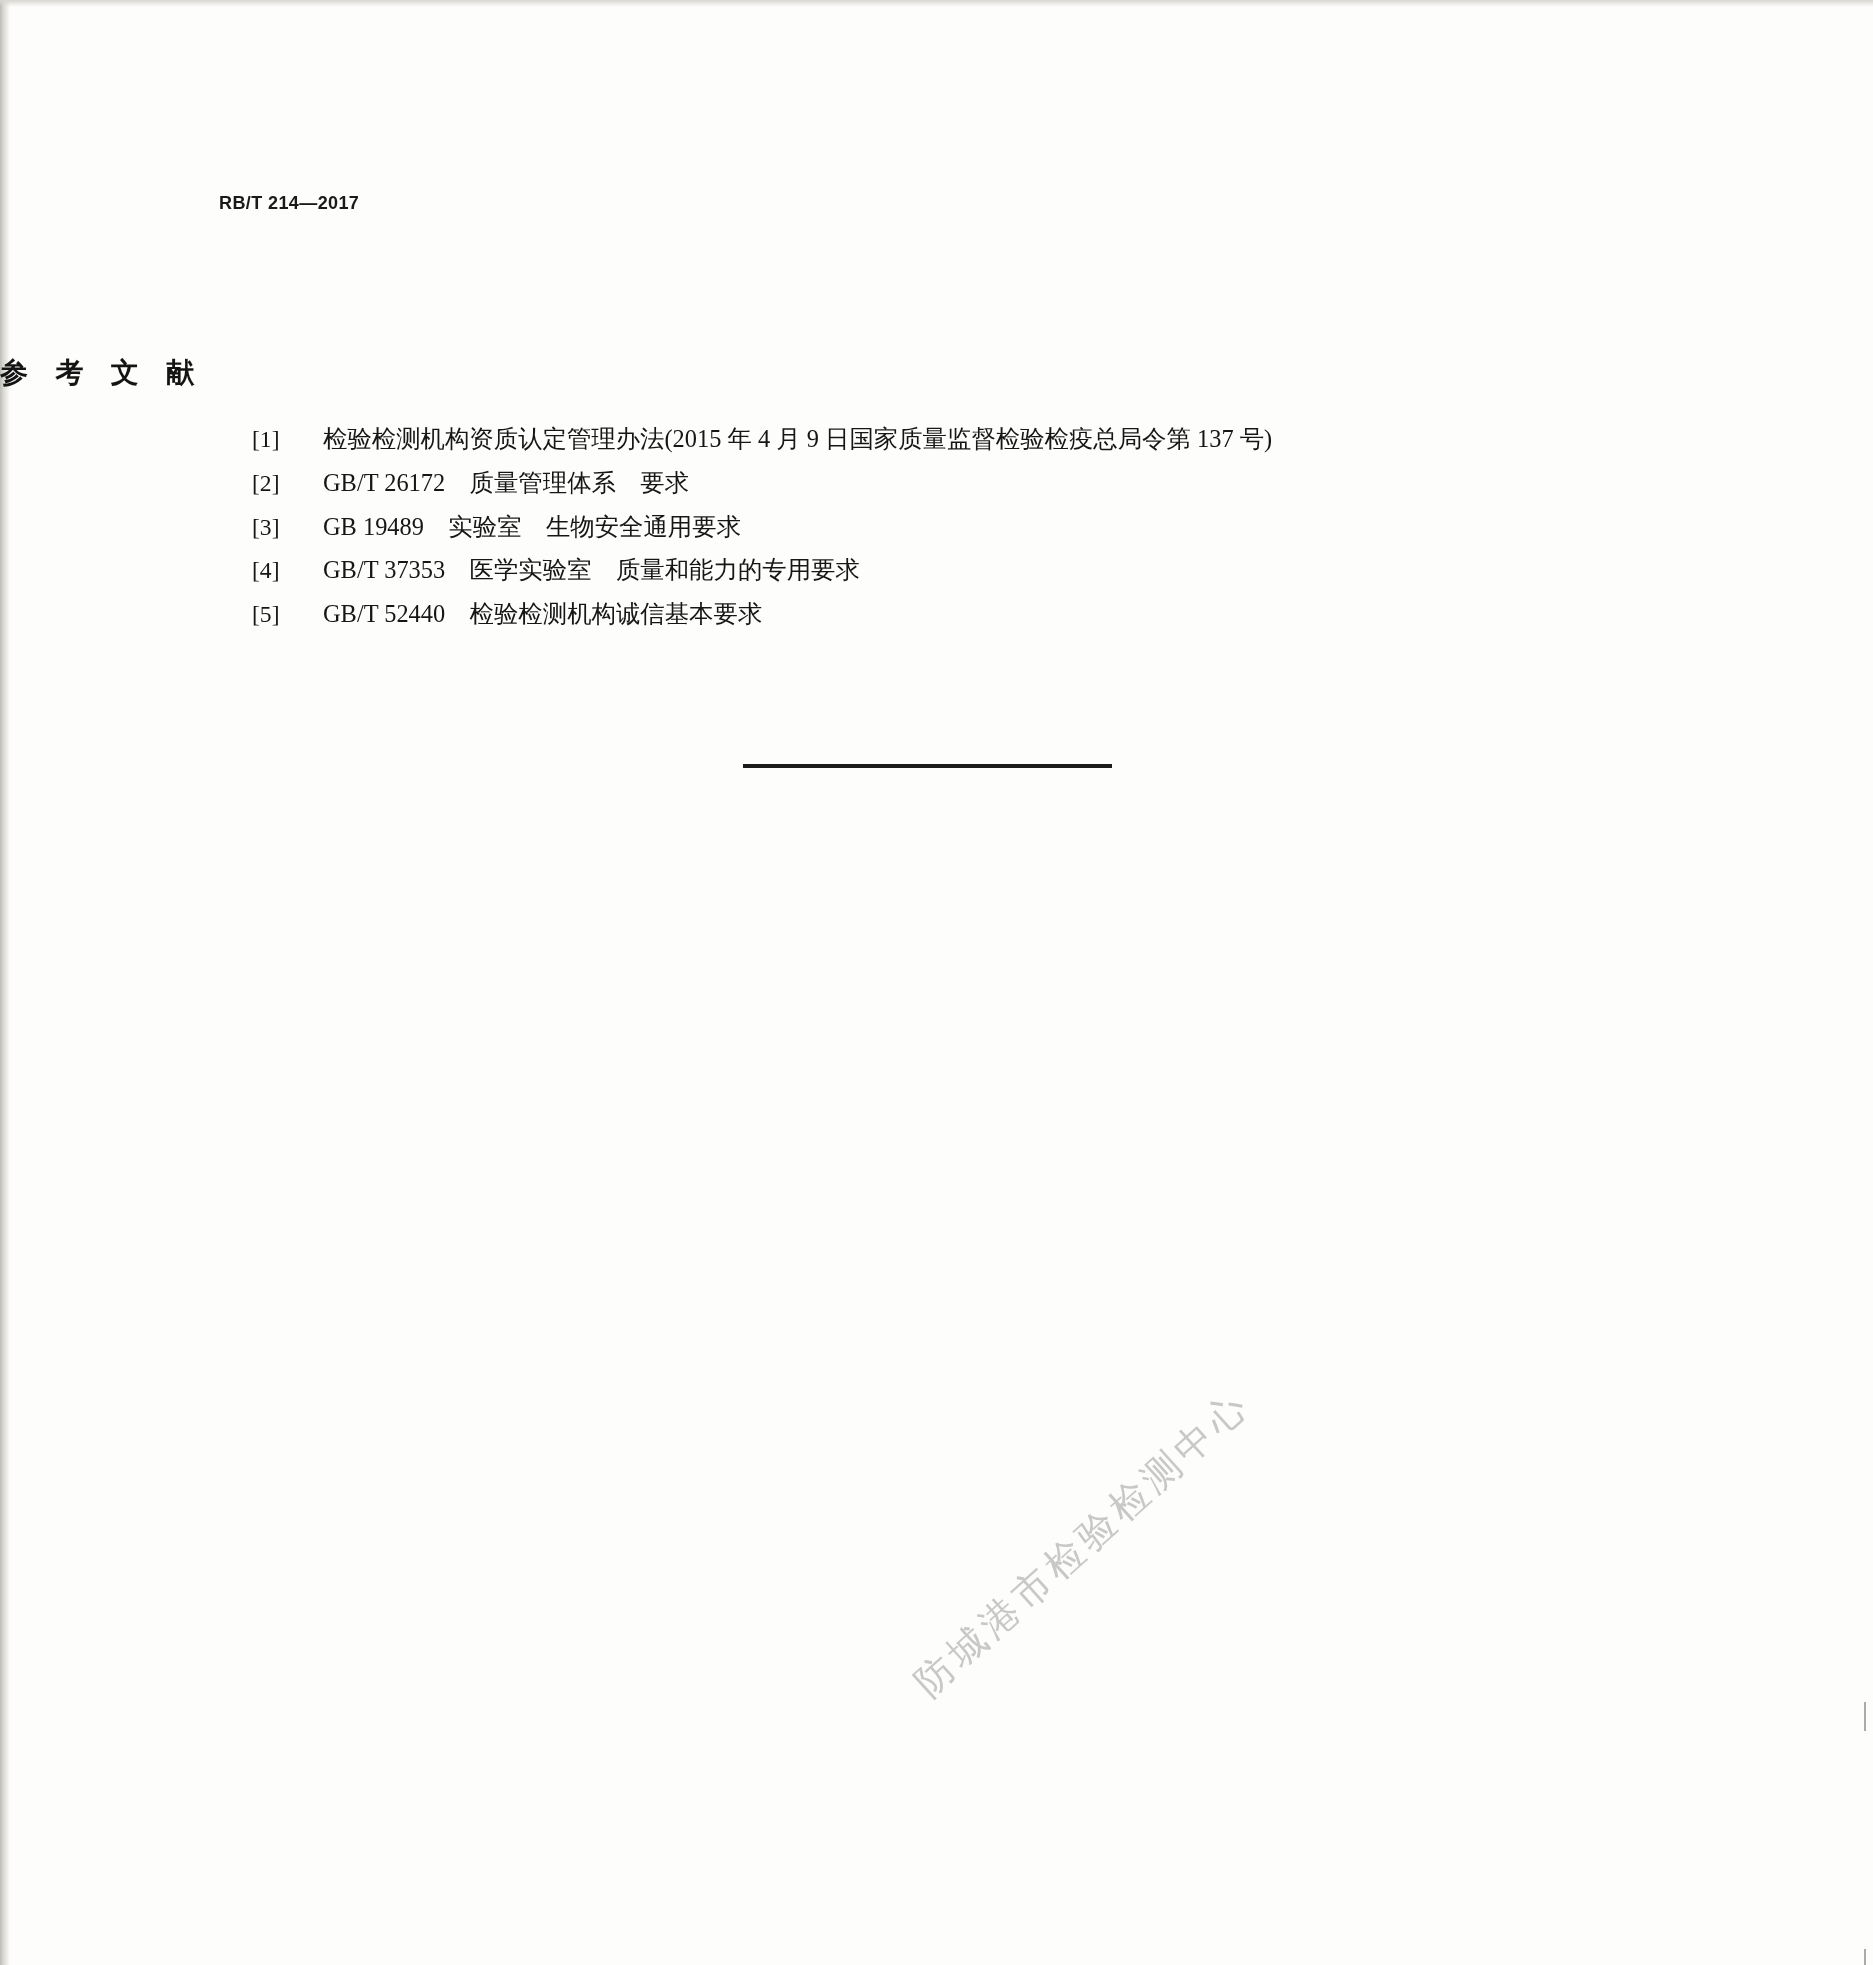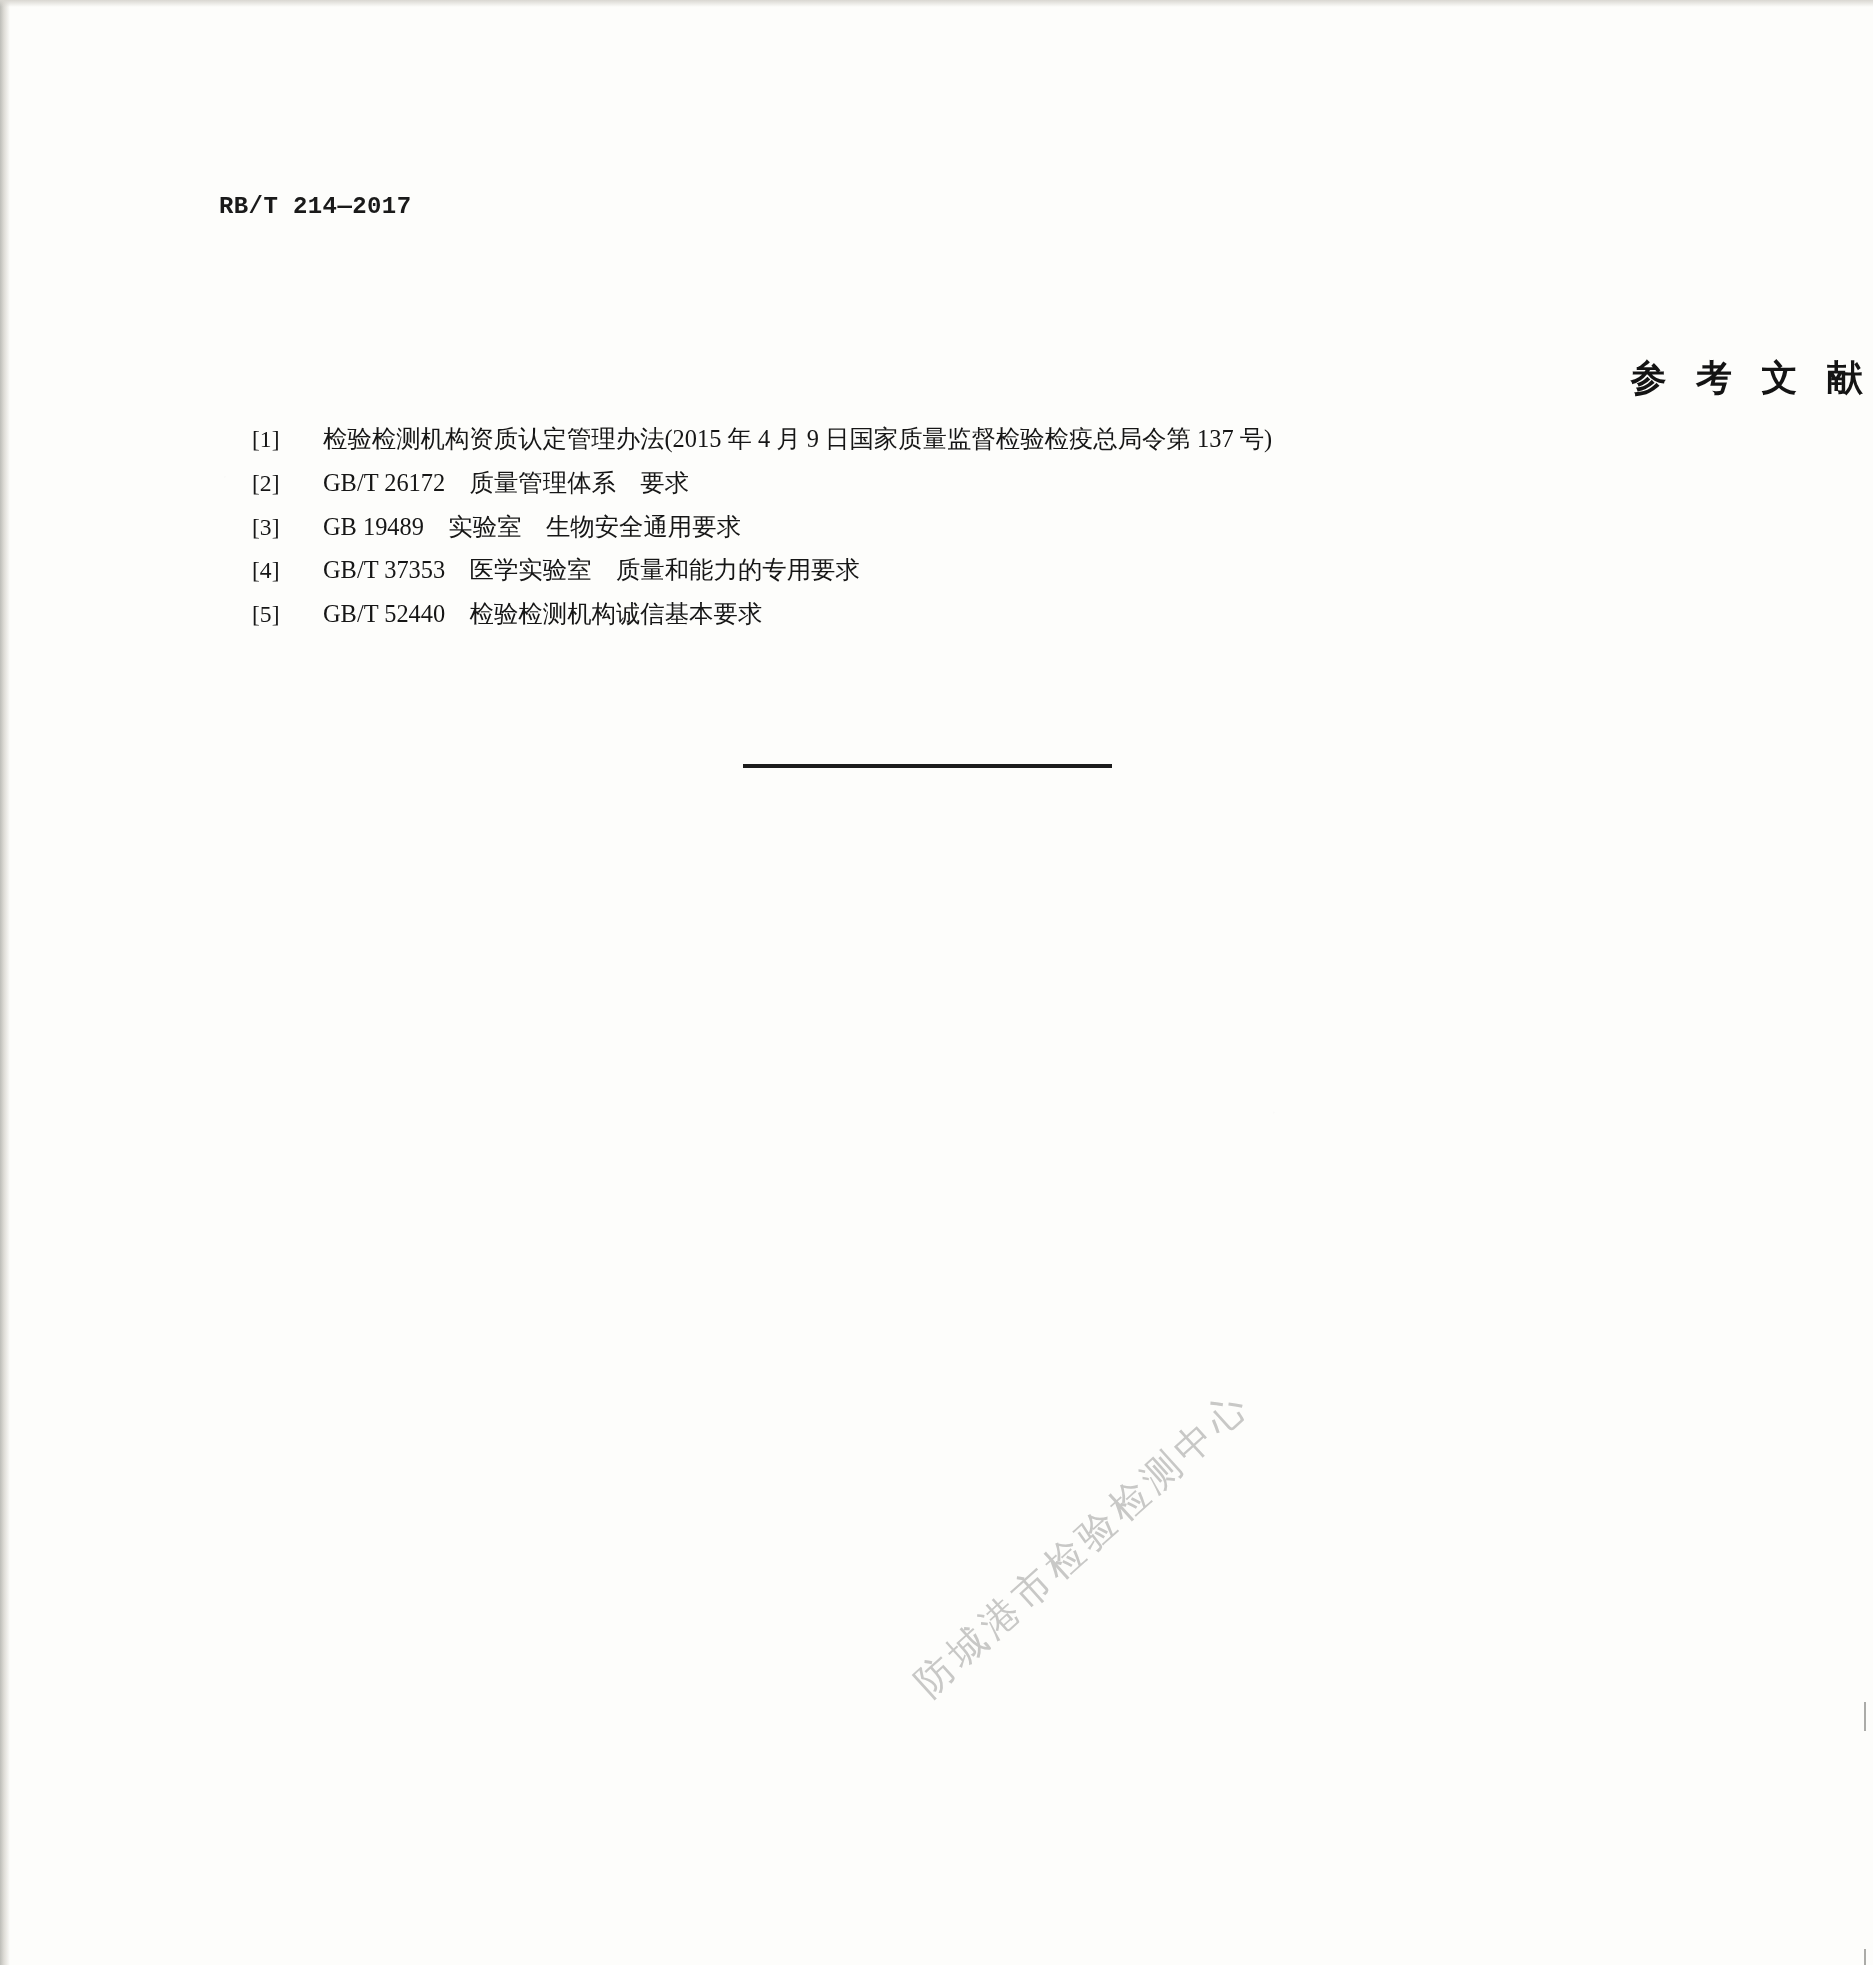--- a/index.html
+++ b/index.html
@@ -38,35 +38,35 @@
     position: absolute;
     left: 0; top: 0;
     width: 100%; height: 7px;
     background: linear-gradient(to bottom, #d9d7d1 0%, rgba(253,253,251,0) 100%);
   }
 
   .std-code {
     position: absolute;
     left: 219px;
     top: 193px;
-    font-family: Liberation Mono, monospace;
-    font-size: 24px;
+    font-family: Liberation Sans, sans-serif;
+    font-size: 18px;
     font-weight: bold;
     letter-spacing: 0.4px;
     color: #1a1a1a;
     white-space: nowrap;
   }
 
   .section-title {
     position: absolute;
     left: 0;
     top: 354px;
     width: 100%;
-    text-align: right;
-    font-size: 36px;
+    text-align: left;
+    font-size: 28px;
     font-weight: bold;
     letter-spacing: 10.2px;
     color: #141414;
   }
 
   .ref-list {
     position: absolute;
     left: 252px;
     top: 424px;
     width: 1454px;

